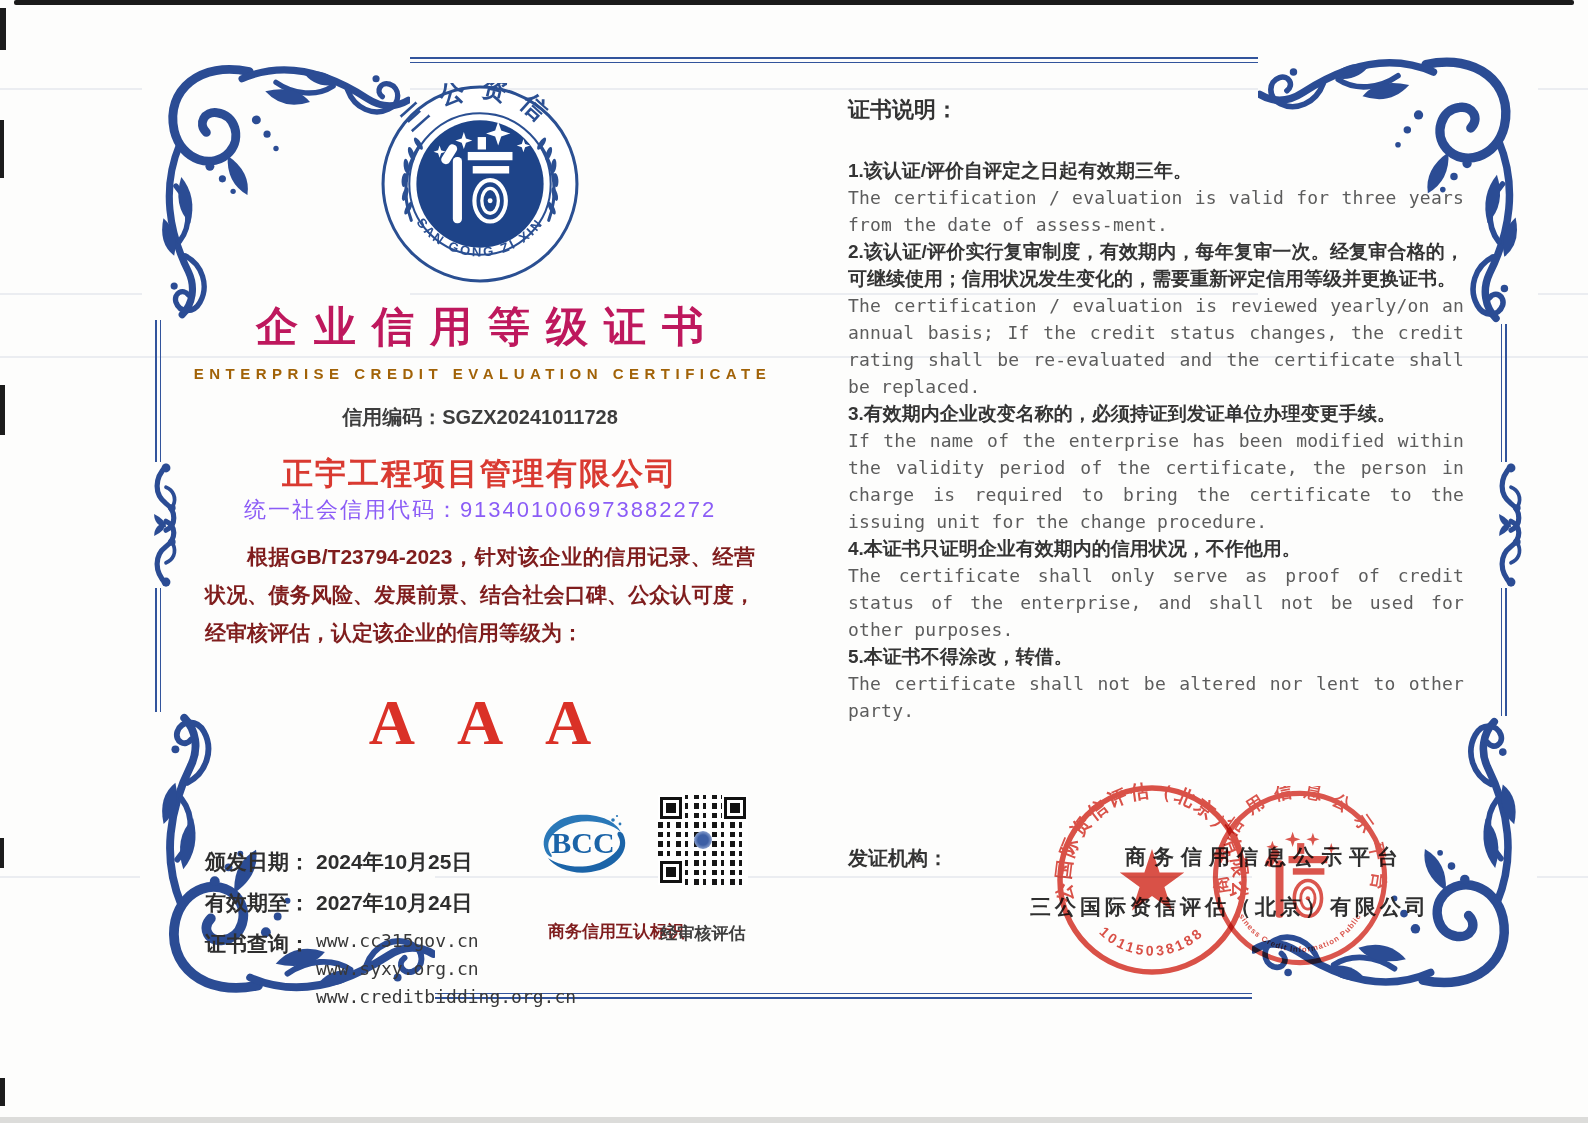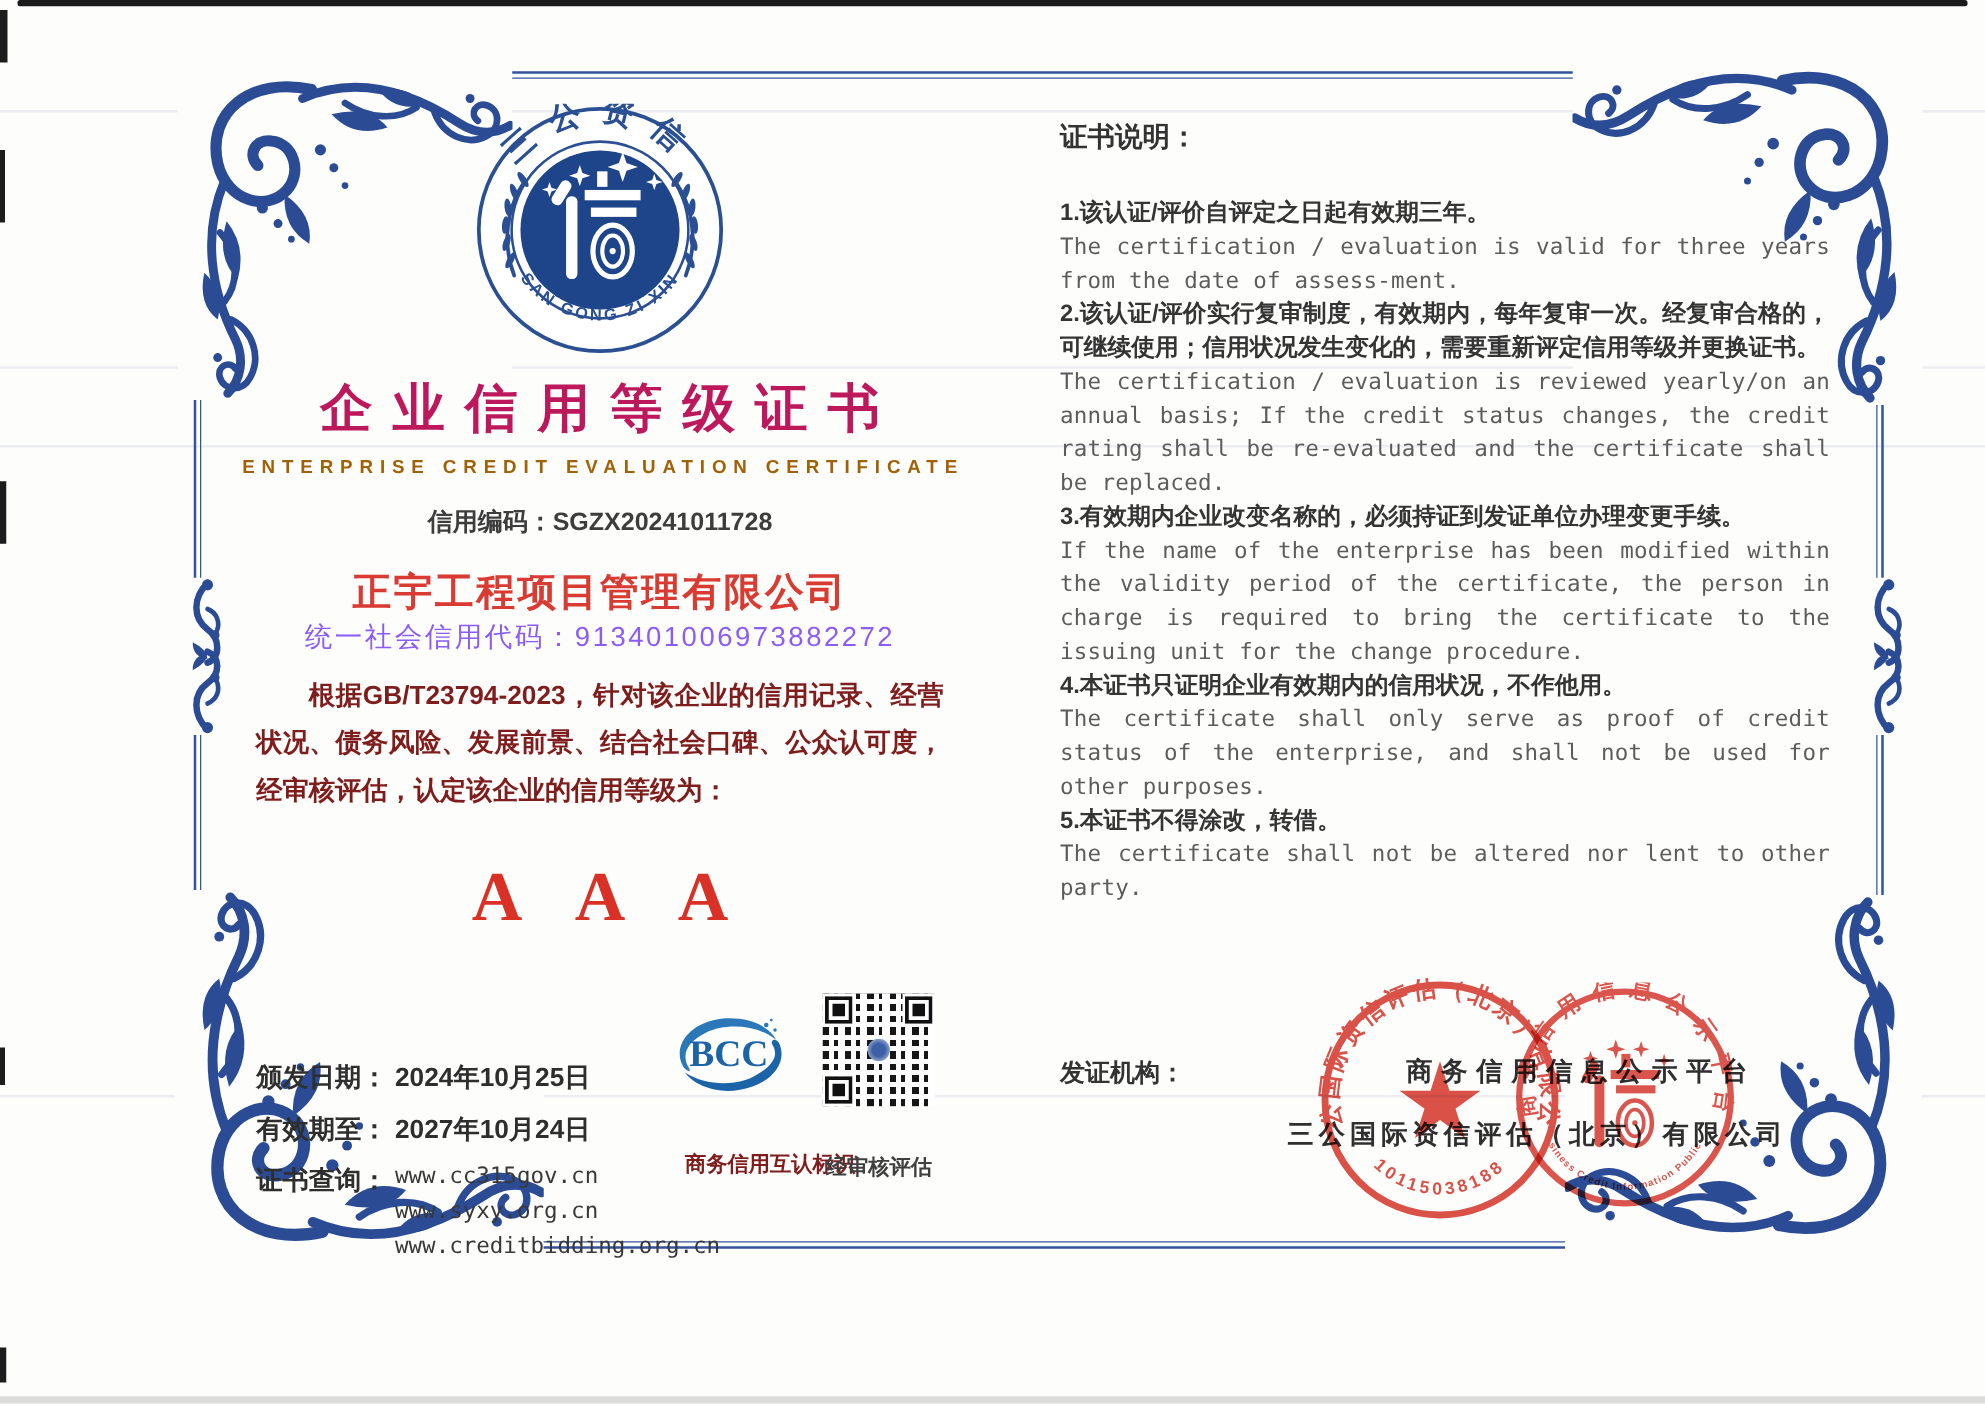--- a/index.html
+++ b/index.html
@@ -21,21 +21,21 @@
   .col-left{position:absolute;left:165px;top:57px;width:630px;text-align:center;}
   .logo{margin:26px auto 0;display:block;}
   .cert-title{margin-top:14px;font-size:42px;font-weight:700;letter-spacing:16px;color:#be185d;
               font-family:"Liberation Serif",serif;padding-left:16px;}
   .cert-subtitle{margin-top:10px;font-size:15px;font-weight:700;letter-spacing:5.5px;color:#a16207;padding-left:5px;}
   .credit-code{margin-top:22px;font-size:20px;font-weight:700;color:#3d3d3d;}
   .company{margin-top:22px;font-size:31px;font-weight:700;color:#d93a31;letter-spacing:2px;}
   .uscc{font-size:22px;font-weight:400;color:#8b5cf6;letter-spacing:2px;}
   .para{margin:13px 40px 0;text-align:justify;font-size:21px;line-height:38px;color:#7f1d1d;
         font-weight:700;text-indent:2em;}
-  .rating{margin-top:34px;font-size:56px;font-weight:700;color:#da3127;letter-spacing:42px;
+  .rating{margin-top:34px;font-size:64px;font-weight:700;color:#da3127;letter-spacing:42px;
           padding-left:42px;font-family:"Liberation Serif",serif;}
   .details{position:absolute;left:205px;top:812px;text-align:left;font-size:21px;font-weight:700;color:#2e2e2e;margin-top:36px;}
   .drow{display:flex;margin-bottom:13px;}
   .dlabel{white-space:nowrap;margin-right:6px;}
   .urls div{font-family:"DejaVu Sans Mono",monospace;font-size:18px;font-weight:400;margin-bottom:7px;color:#383838;}
   .bcc-wrap{position:absolute;left:533px;top:810px;}
   .bcc-caption{position:absolute;left:518px;top:920px;width:196px;text-align:center;
                font-size:17px;color:#7f1d1d;font-weight:600;}
   .qr{position:absolute;left:658px;top:795px;width:90px;height:90px;background:
         repeating-linear-gradient(90deg,#161616 0 5px,#fff 5px 9px,#161616 9px 12px,#fff 12px 18px),

